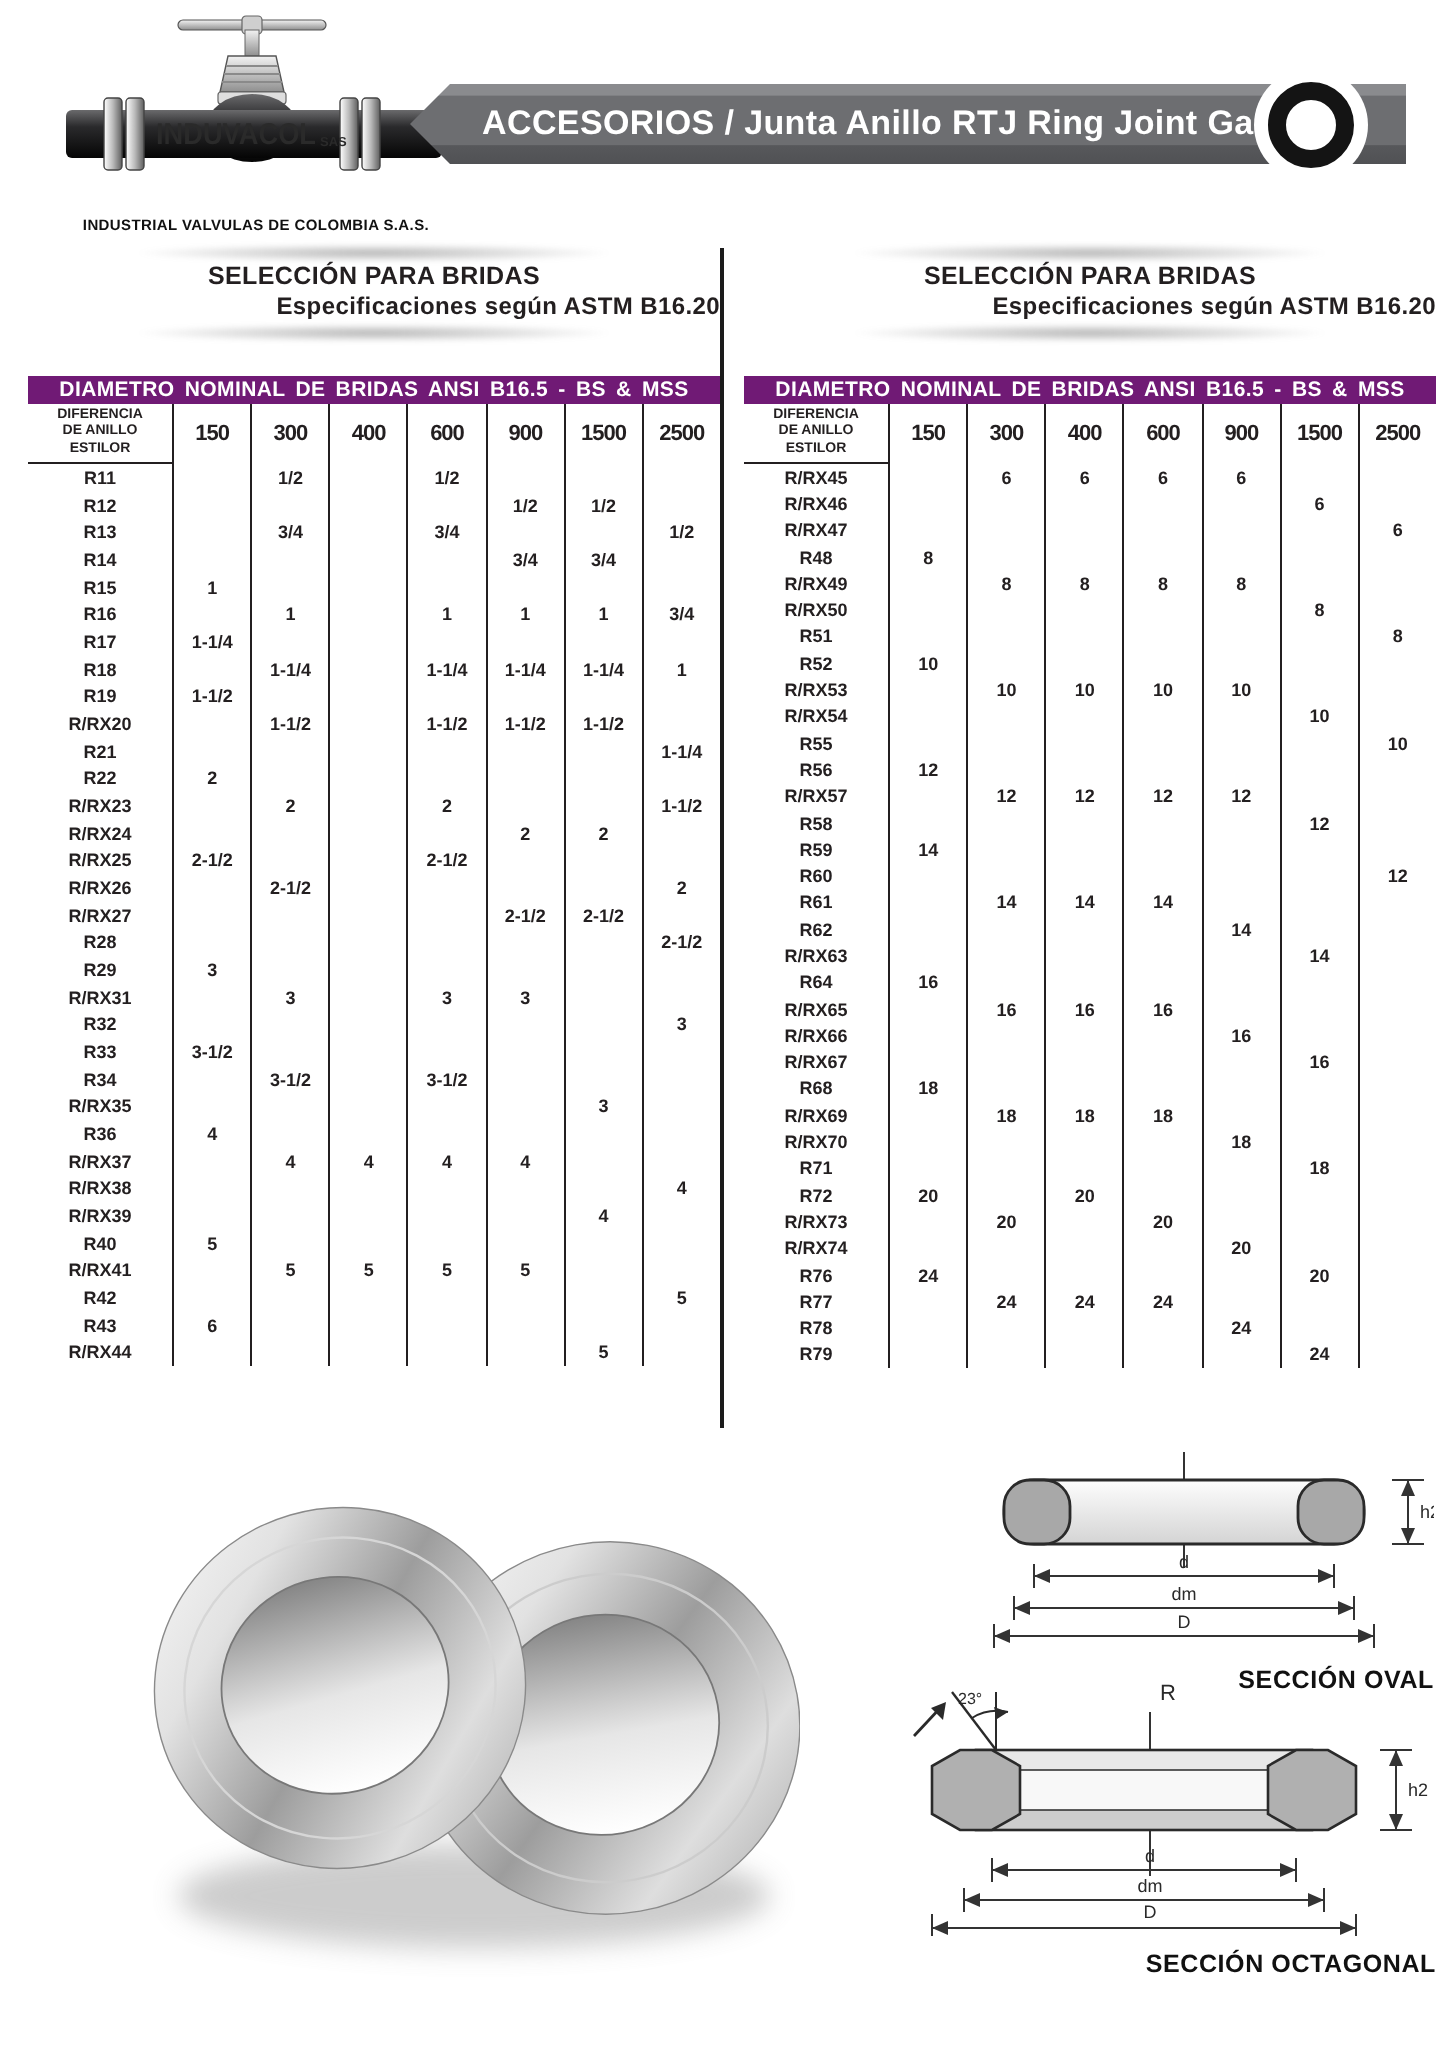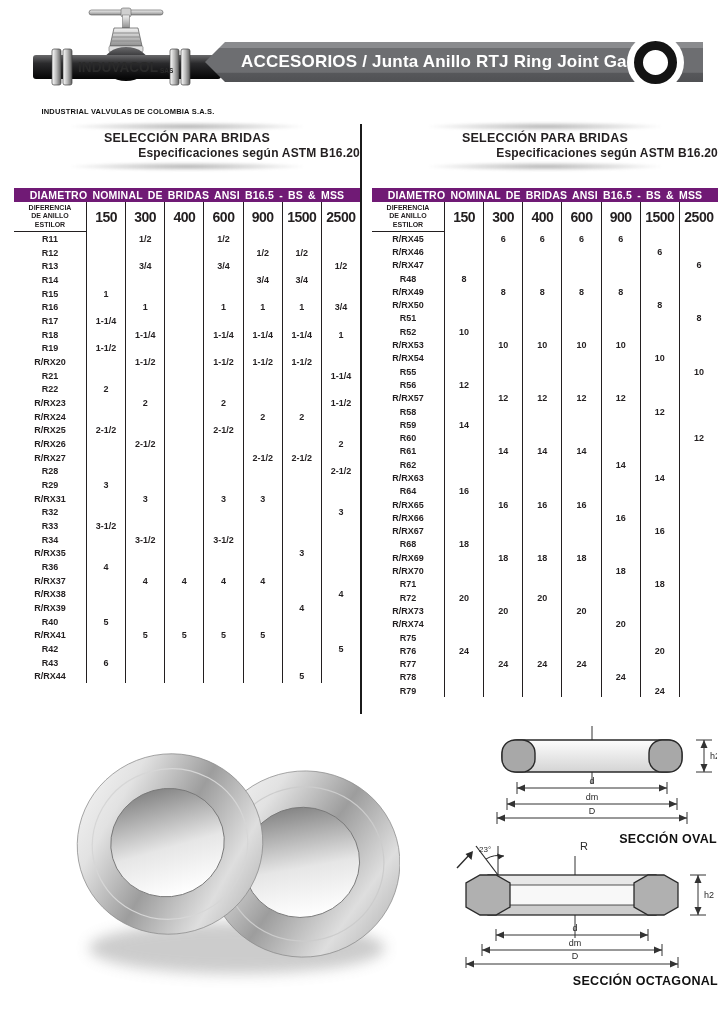--- a/index.html
+++ b/index.html
@@ -35,21 +35,21 @@
   .sec-title{position:absolute;top:9px;width:100%;font-size:12.5px;font-weight:bold;letter-spacing:.2px;}
   .sec-subtitle{position:absolute;top:24px;width:100%;font-size:12px;font-weight:bold;letter-spacing:.2px;text-align:right;}
   .band{background:#701a75;color:#fff;font-weight:bold;font-size:10.5px;height:14px;line-height:14px;
         text-align:center;white-space:nowrap;word-spacing:2px;letter-spacing:.2px;}
   .grid-row{display:grid;grid-template-columns:72px repeat(7,1fr);}
   .col-heads{height:30px;}
   .col-heads>div{display:flex;align-items:center;justify-content:center;}
   .col-heads>div:not(:first-child){border-left:1.5px solid #231f20;}
   .corner{flex-direction:column;font-size:7px;font-weight:bold;line-height:1.18;
           border-bottom:1.5px solid #231f20;}
-  .col-head{font-size:14px;font-weight:bold;letter-spacing:-.5px;}
+  .col-head{font-size:11px;font-weight:bold;letter-spacing:-.5px;}
   .data-row>div{display:flex;align-items:center;justify-content:center;font-size:9px;font-weight:bold;}
   .data-row>div:not(:first-child){border-left:1.5px solid #231f20;}
   .section[data-table="0"] .data-row{height:13.68px;}
   .section[data-table="1"] .data-row{height:13.31px;}
 
   
   .photo{position:absolute;left:52px;top:716px;width:348px;height:278px;}
   .figure{position:absolute;text-align:center;}
   .fig-oval{left:477px;top:726px;width:240px;}
   .fig-oct{left:452px;top:838px;width:266px;}
@@ -788,30 +788,20 @@
           <div>R/RX74</div>
           <div></div>
           <div></div>
           <div></div>
           <div></div>
           <div>20</div>
           <div></div>
           <div></div>
         </div>
         <div class="grid-row data-row">
-          <div>R75</div>
-          <div></div>
-          <div></div>
-          <div></div>
-          <div></div>
-          <div></div>
-          <div></div>
-          <div></div>
-        </div>
-        <div class="grid-row data-row">
           <div>R76</div>
           <div>24</div>
           <div></div>
           <div></div>
           <div></div>
           <div></div>
           <div>20</div>
           <div></div>
         </div>
         <div class="grid-row data-row">

